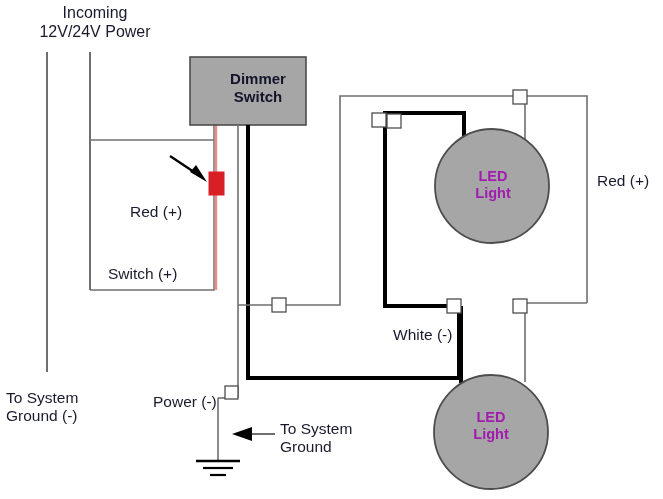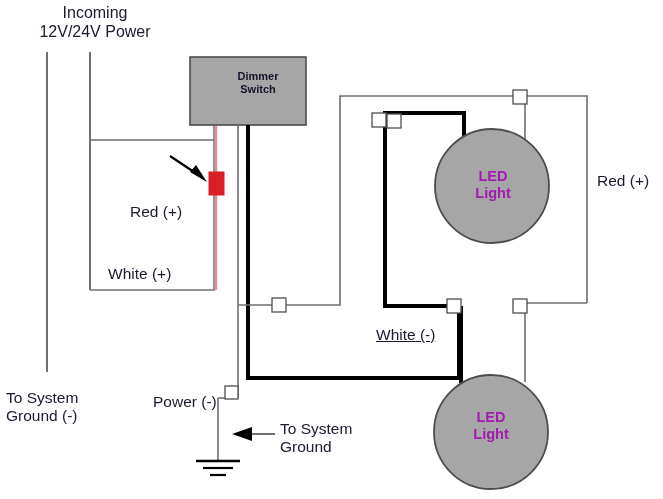--- a/index.html
+++ b/index.html
@@ -35,38 +35,38 @@
   #label-incoming-power {
     left: 0px; top: 4px; width: 190px;
     font-size: 16px; text-align: center;
   }
   #label-fuse { left: 96px; top: 128px; text-align: left; }
   #label-red-left { left: 130px; top: 203px; }
   #label-white-plus { left: 108px; top: 265px; }
   #label-system-ground-left { left: 6px; top: 389px; }
   #label-black-neg { left: 153px; top: 393px; }
   #label-to-system-ground { left: 280px; top: 420px; }
-  #label-white-neg { left: 376px; top: 326px; text-decoration: underline; }
+  #label-white-neg { left: 393px; top: 326px; }
   #label-red-right { left: 597px; top: 172px; }
   .led-text {
     position: absolute;
     text-align: center;
     font-size: 14.5px;
     font-weight: 700;
     color: #a21caf;
     line-height: 1.18;
     pointer-events: none;
   }
   #led-text-top { left: 434px; top: 168px; width: 118px; }
   #led-text-bottom { left: 432px; top: 409px; width: 118px; }
   #dimmer-switch-text {
     position: absolute;
     left: 190px; top: 70px; width: 136px;
     text-align: center;
-    font-size: 11px; font-weight: 700;
+    font-size: 15px; font-weight: 700;
     color: #14142b; line-height: 1.2;
     pointer-events: none;
   }
 </style>
 </head>
 <body>
 
 <div id="diagram-root">
 
   <svg id="wiring-svg" viewBox="0 0 663 499">
@@ -131,21 +131,21 @@
     <circle cx="492" cy="186" r="57" fill="#a6a6a6" stroke="#4d4d4d" stroke-width="1.8"></circle>
     <circle cx="491" cy="432" r="57" fill="#a6a6a6" stroke="#4d4d4d" stroke-width="1.8"></circle>
 
   </svg>
 
   <div class="lbl lbl-plain" id="label-incoming-power">Incoming<br>12V/24V Power</div>
 
 
   <div class="lbl lbl-plain" id="label-red-left">Red (+)</div>
 
-  <div class="lbl lbl-plain" id="label-white-plus">White (+)</div>
+  <div class="lbl lbl-plain" id="label-white-plus">Switch (+)</div>
 
   <div class="lbl lbl-plain" id="label-system-ground-left">To System<br>Ground (-)</div>
 
   <div class="lbl lbl-plain" id="label-black-neg">Power (-)</div>
 
   <div class="lbl lbl-plain" id="label-to-system-ground">To System<br>Ground</div>
 
   <div class="lbl lbl-plain" id="label-white-neg">White (-)</div>
 
   <div class="lbl lbl-plain" id="label-red-right">Red (+)</div>

